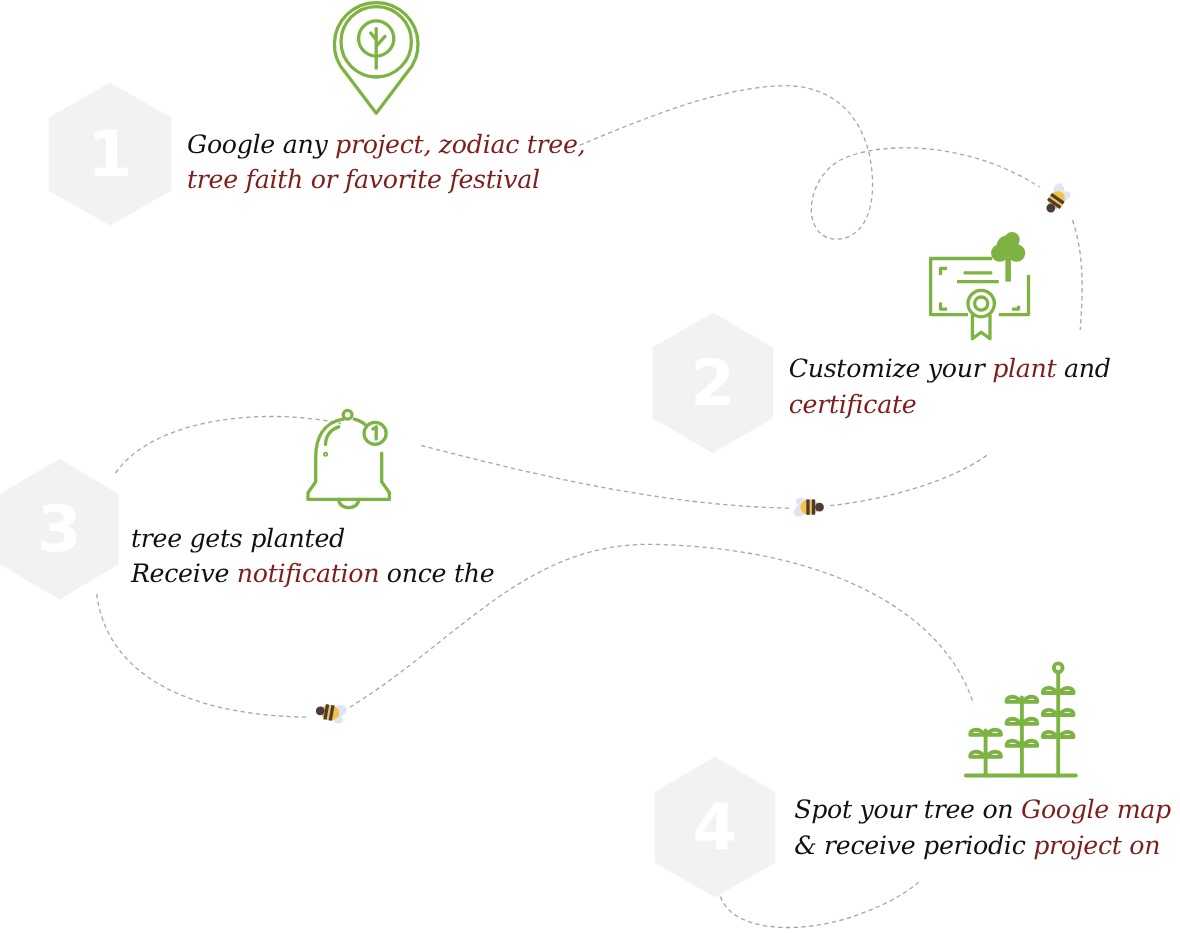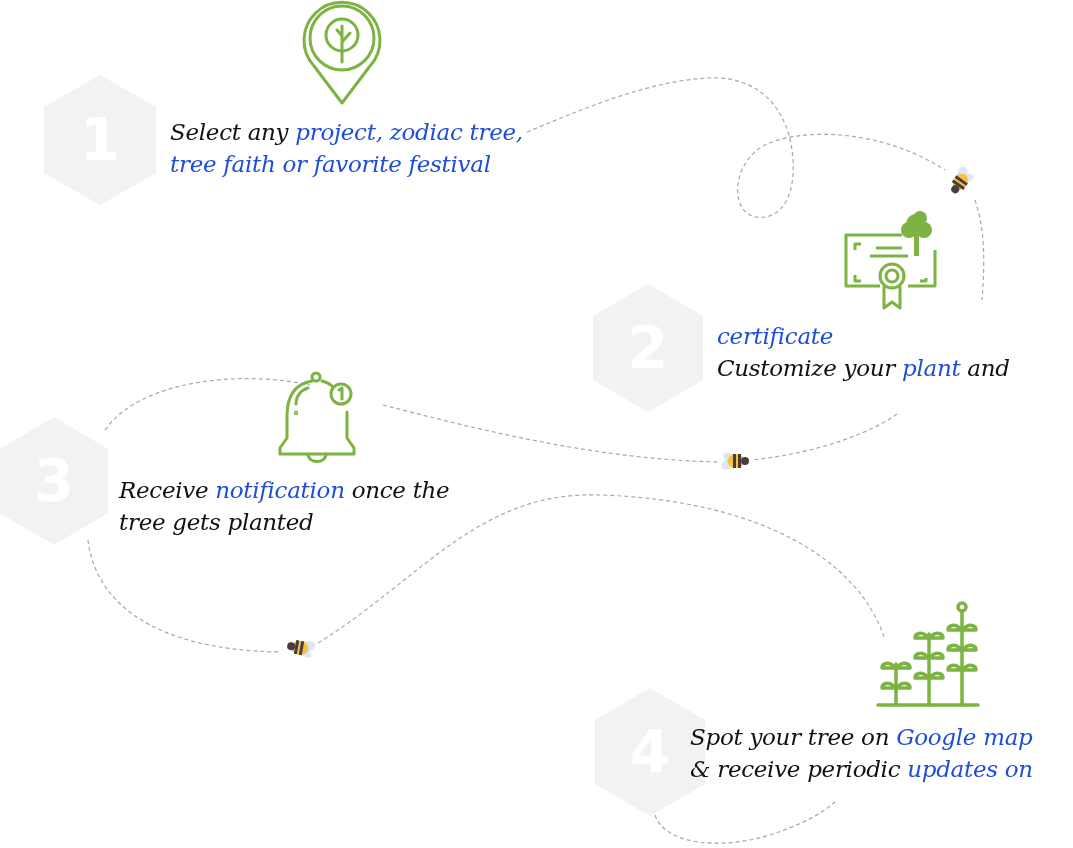--- a/index.html
+++ b/index.html
@@ -7,21 +7,21 @@
          font-family:"DejaVu Serif", serif; }
   .layer { position:absolute; left:0; top:0; width:1073px; height:848px; }
   .hex { position:absolute; }
   .hex svg { display:block; }
   .hex .num { position:absolute; left:0; top:0; width:100%; height:100%;
               display:flex; align-items:center; justify-content:center;
               font-family:"DejaVu Sans", sans-serif; font-weight:bold;
               font-size:58px; color:#ffffff; }
   .step-text { position:absolute; font-style:italic; font-size:23px;
                line-height:32px; color:#111111; letter-spacing:-0.3px; }
-  .hl { color:#1d4ed8; }
+  .hl { color:#7f1d1d; }
   .icon { position:absolute; }
   .bee { position:absolute; }
 </style>
 </head>
 <body>
 
 <svg class="layer" width="1073" height="848" viewBox="0 0 1073 848">
   <g fill="none" stroke="#a8a8a8" stroke-width="1.2" stroke-dasharray="4 3">
 
     <path d="M527 132 C 580 110, 650 80, 710 78 C 760 76, 790 110, 793 160 C 796 210, 770 222, 752 216 C 728 206, 735 160, 765 145 C 800 128, 880 128, 945 170"></path>
@@ -70,21 +70,21 @@
 <svg class="icon" style="left:300px;top:0px;" width="84" height="106" viewBox="0 0 84 106">
   <g fill="none" stroke="#7cb342" stroke-width="3" stroke-linecap="round" stroke-linejoin="round">
     <path d="M42 103 L14 66 A38 38 0 1 1 70 66 Z"></path>
     <circle cx="42" cy="38" r="32"></circle>
     <circle cx="42" cy="35" r="16"></circle>
     <path d="M42 62 L42 26 M42 42 L50 33 M42 36 L37 30"></path>
   </g>
 </svg>
 
 <div class="step-text" style="left:170px;top:116px;width:380px;">
-  <div><span>Select any </span><span class="hl">project, zodiac tree,</span></div>
+  <div><span>Google any </span><span class="hl">project, zodiac tree,</span></div>
   <div><span class="hl">tree faith or favorite festival</span></div>
 </div>
 
 <svg class="icon" style="left:840px;top:208px;" width="100" height="106" viewBox="0 0 100 106">
   <g fill="none" stroke="#7cb342" stroke-width="3" stroke-linejoin="round">
     <path d="M62 27 L6 27 L6 78 L40 78"></path>
     <path d="M68 78 L95 78 L95 42"></path>
     <path d="M15 42 L15 36 L21 36"></path>
     <path d="M15 70 L15 76 L21 76" transform="translate(0,-3)"></path>
     <path d="M86 70 L86 73 L80 73"></path>
@@ -97,63 +97,63 @@
   <g fill="#7cb342">
     <circle cx="76" cy="16" r="10"></circle>
     <circle cx="69" cy="22" r="8"></circle>
     <circle cx="84" cy="22" r="8"></circle>
     <circle cx="80" cy="10" r="7"></circle>
     <rect x="74" y="26" width="5" height="22"></rect>
   </g>
 </svg>
 
 <div class="step-text" style="left:717px;top:320px;width:340px;">
+  <div><span>Customize your </span><span class="hl">plant</span><span> and</span></div>
   <div><span class="hl">certificate</span></div>
-  <div><span>Customize your </span><span class="hl">plant</span><span> and</span></div>
 </div>
 
 <svg class="icon" style="left:274px;top:368px;" width="90" height="100" viewBox="0 0 90 100">
   <g fill="none" stroke="#7cb342" stroke-width="3" stroke-linecap="round" stroke-linejoin="round">
     <circle cx="42" cy="9" r="4"></circle>
     <path d="M38 13 C 20 16, 13 30, 13 48 L13 70 L6 80 L6 86 L80 86 L80 80 L73 70 L73 44"></path>
     <path d="M48 13 C 52 14, 56 16, 58 18"></path>
     <path d="M22 36 C 22 28, 27 22, 34 20"></path>
     <circle cx="22" cy="45" r="0.8"></circle>
     <path d="M34 86 C 34 96, 52 96, 52 86"></path>
     <circle cx="67" cy="26" r="10"></circle>
     <path d="M65 22 L68 20 L68 31"></path>
   </g>
 </svg>
 
 <div class="step-text" style="left:119px;top:474px;width:360px;">
+  <div><span>tree gets planted</span></div>
   <div><span>Receive </span><span class="hl">notification</span><span> once the</span></div>
-  <div><span>tree gets planted</span></div>
 </div>
 
 <svg class="icon" style="left:876px;top:600px;" width="104" height="108" viewBox="0 0 104 108">
   <g fill="none" stroke="#7cb342" stroke-width="3.5" stroke-linecap="round" stroke-linejoin="round">
     <path d="M2 105 L102 105"></path>
     <path d="M20 105 L20 64"></path>
     <path d="M20 68 C 12 60, 6 64, 6 68 Z M20 68 C 28 60, 34 64, 34 68 Z"></path>
     <path d="M20 88 C 12 80, 6 84, 6 88 Z M20 88 C 28 80, 34 84, 34 88 Z"></path>
     <path d="M53 105 L53 34"></path>
     <path d="M53 38 C 45 30, 39 34, 39 38 Z M53 38 C 61 30, 67 34, 67 38 Z"></path>
     <path d="M53 58 C 45 50, 39 54, 39 58 Z M53 58 C 61 50, 67 54, 67 58 Z"></path>
     <path d="M53 78 C 45 70, 39 74, 39 78 Z M53 78 C 61 70, 67 74, 67 78 Z"></path>
     <path d="M86 105 L86 12"></path>
     <circle cx="86" cy="7" r="4"></circle>
     <path d="M86 30 C 78 22, 72 26, 72 30 Z M86 30 C 94 22, 100 26, 100 30 Z"></path>
     <path d="M86 50 C 78 42, 72 46, 72 50 Z M86 50 C 94 42, 100 46, 100 50 Z"></path>
     <path d="M86 70 C 78 62, 72 66, 72 70 Z M86 70 C 94 62, 100 66, 100 70 Z"></path>
   </g>
 </svg>
 
-<div class="step-text" style="left:690px;top:721px;width:351px;">
+<div class="step-text" style="left:722px;top:721px;width:351px;">
   <div><span>Spot your tree on </span><span class="hl">Google map</span></div>
-  <div><span>&amp; receive periodic </span><span class="hl">updates on</span></div>
+  <div><span>&amp; receive periodic </span><span class="hl">project on</span></div>
 </div>
 
 <svg class="bee" style="left:946px;top:166px;transform:rotate(35deg);" width="30" height="30" viewBox="0 0 30 30">
   <ellipse cx="12" cy="8" rx="5" ry="7" fill="#dde7f3" transform="rotate(-30 12 8)"></ellipse>
   <ellipse cx="19" cy="9" rx="4" ry="6" fill="#dde7f3" transform="rotate(25 19 9)"></ellipse>
   <ellipse cx="15" cy="16" rx="7" ry="8.5" fill="#f5c242"></ellipse>
   <rect x="8" y="13" width="14" height="3" fill="#4a3b40"></rect>
   <rect x="8" y="18" width="14" height="3" fill="#4a3b40"></rect>
   <circle cx="15" cy="25" r="4" fill="#4a3b40"></circle>
 </svg>

